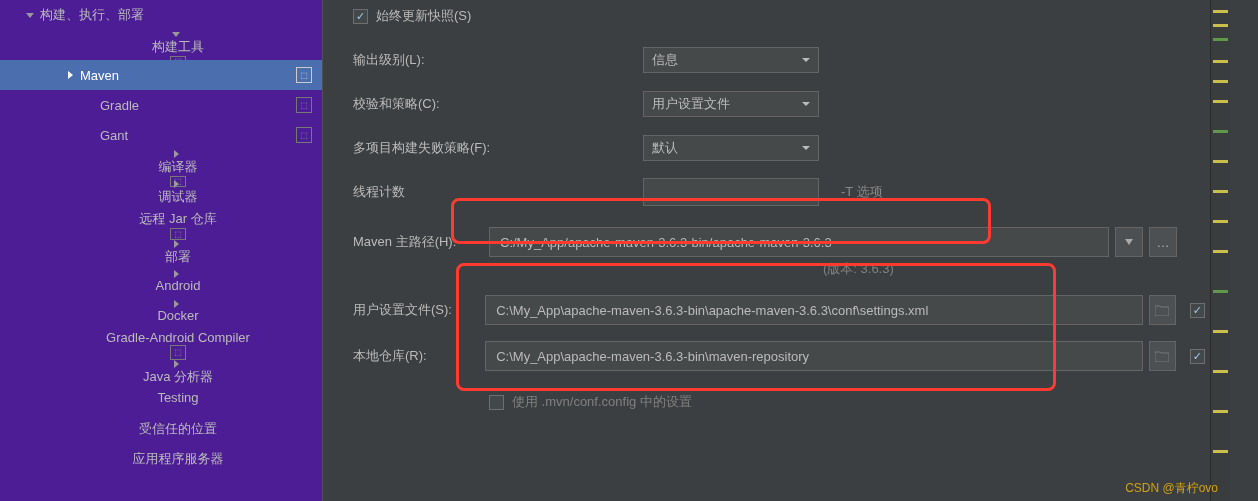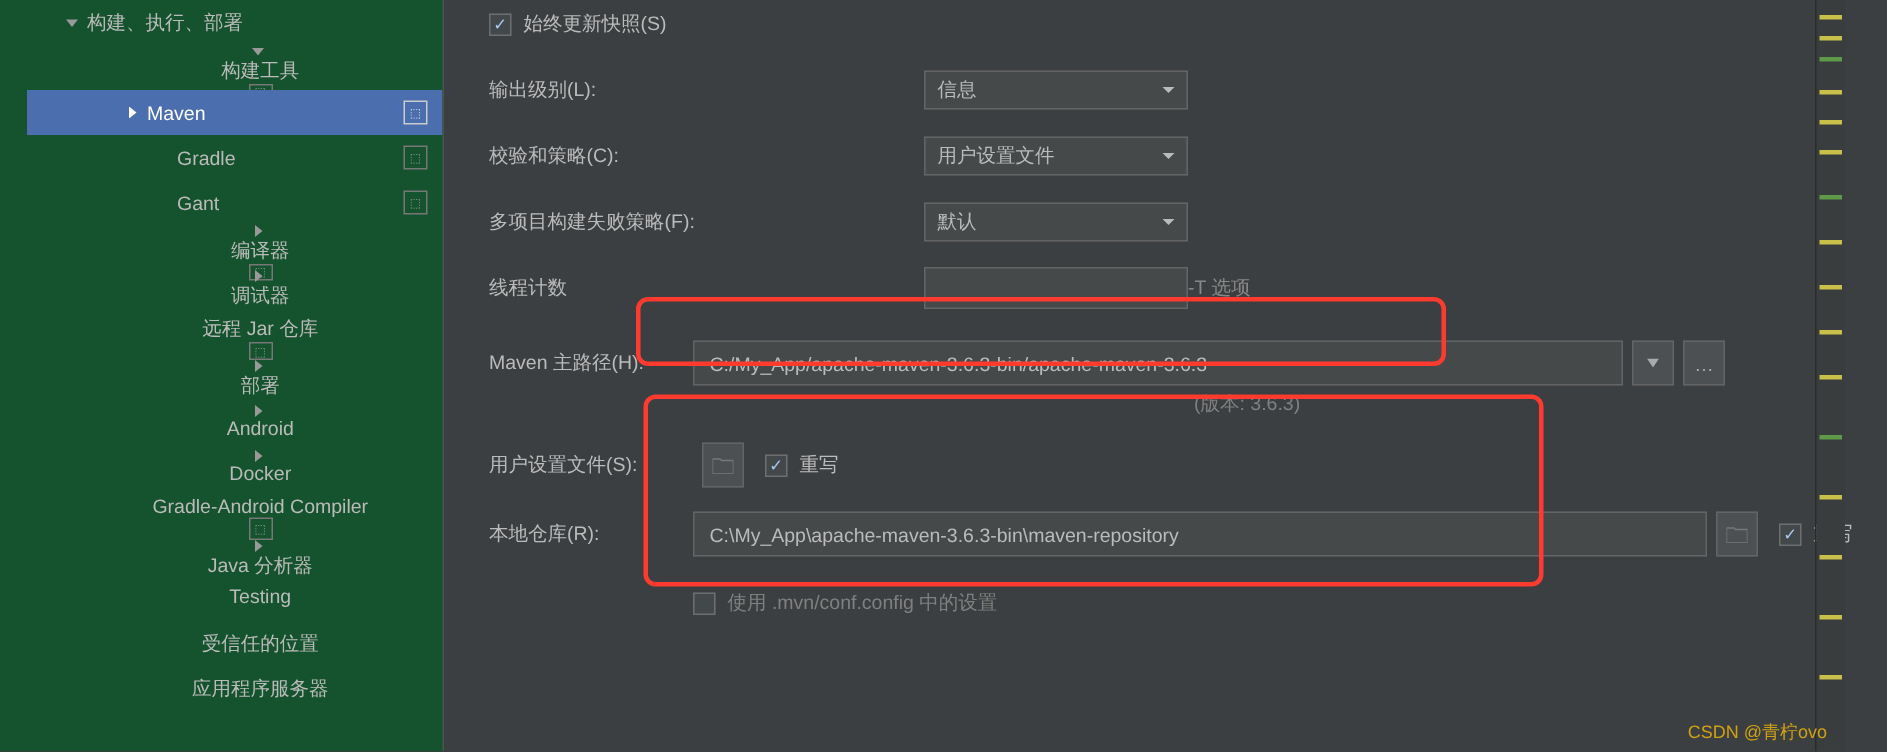--- a/index.html
+++ b/index.html
@@ -9,25 +9,24 @@
       color: #bbbbbb;
       font-size: 13px;
       width: 1258px;
       height: 501px;
       overflow: hidden;
       position: relative;
     }
     .container { display: flex; height: 100%; }
     
     .sidebar {
-      width: 296px;
-      background: #14532d;
+      width: 323px;
+      background: #4c1d95;
       border-right: 1px solid #515151;
       overflow-y: auto;
-      padding-left: 18px;
     }
     .tree-item {
       display: flex;
       align-items: center;
       height: 30px;
       padding-right: 10px;
       cursor: pointer;
       position: relative;
     }
     .tree-item.selected { background: #4b6eaf; color: #ffffff; }
@@ -92,21 +91,21 @@
       border-top: 4px solid #bbb;
     }
     .textinput {
       height: 28px;
       background: #45494a;
       border: 1px solid #646464;
       color: #bbb;
       padding: 0 8px;
       display: flex; align-items: center;
     }
-    .hint { color: #888; }
+    .hint { color: #888; margin-left: 22px; }
     .path-field {
       height: 30px;
       background: #45494a;
       border: 1px solid #646464;
       color: #bbb;
       padding: 0 10px;
       display: flex; align-items: center;
       overflow: hidden; white-space: nowrap;
     }
     .btn-sq {
@@ -304,20 +303,23 @@
         <svg width="8" height="6" viewBox="0 0 8 6">
             <path d="M0 0 L8 0 L4 6 Z" fill="#aaa"></path>
           </svg>
       </div>
       <div class="btn-sq">…</div>
     </div>
     <div class="version">(版本: 3.6.3)</div>
 
     <div class="row" style="margin-top:10px;">
       <div class="label-col" style="width:136px;">用户设置文件(S):</div>
+      <div class="path-field" style="width:676px;">
+        <span>C:\My_App\apache-maven-3.6.3-bin\apache-maven-3.6.3\conf\settings.xml</span>
+      </div>
       <div class="btn-sq folder-icon">
         <svg width="14" height="11" viewBox="0 0 14 11">
             <path d="M0 1 L5 1 L6 2 L14 2 L14 11 L0 11 Z" fill="none" stroke="#777" stroke-width="1"></path>
           </svg>
       </div>
       <span class="checkbox" style="margin-left:14px;">✓</span>
       <span>重写</span>
     </div>
 
     <div class="row" style="margin-top:2px;">

